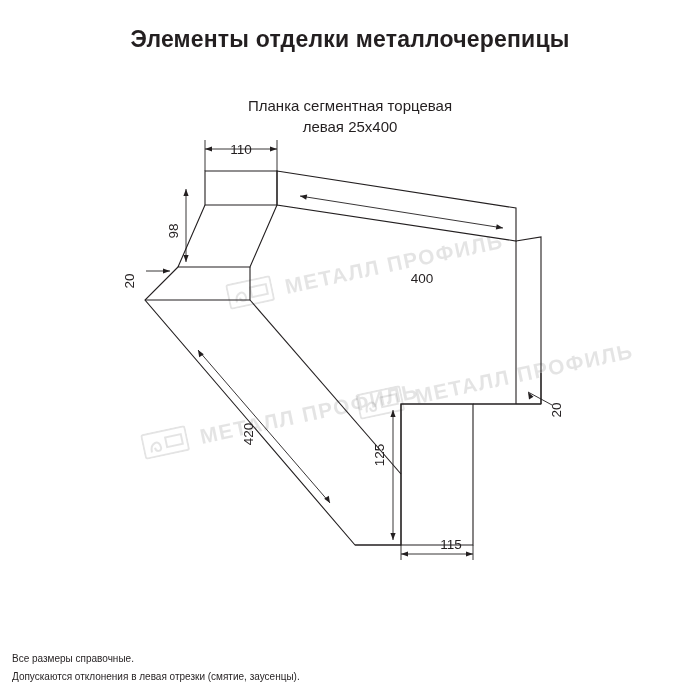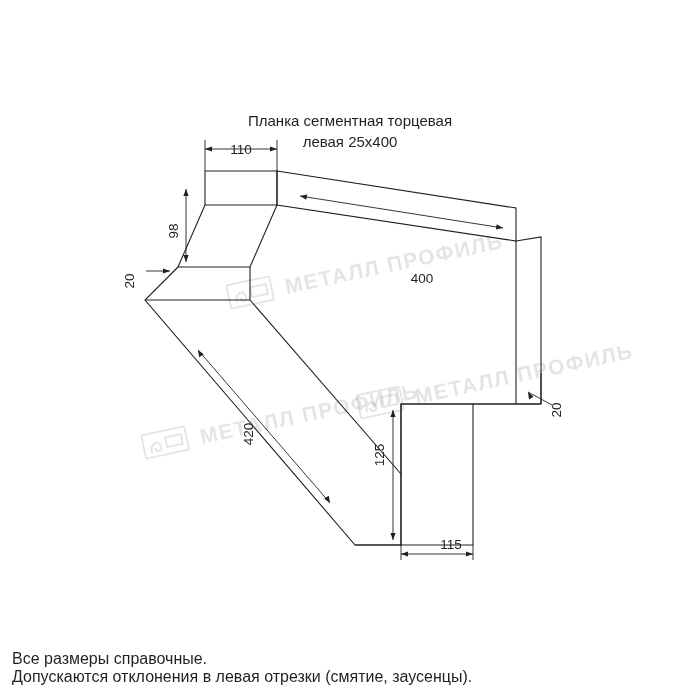--- a/index.html
+++ b/index.html
@@ -26,40 +26,40 @@
     left: 0;
     width: 700px;
     text-align: center;
     font-size: 23px;
     font-weight: bold;
     letter-spacing: 0.2px;
     color: #231f20;
   }
   .subtitle {
     position: absolute;
-    top: 110px;
+    top: 95px;
     left: 0;
     width: 700px;
     text-align: center;
     font-size: 15px;
     line-height: 21px;
     color: #231f20;
   }
   .drawing {
     position: absolute;
     top: 0;
     left: 0;
     width: 700px;
     height: 700px;
   }
   .footnotes {
     position: absolute;
     left: 12px;
     bottom: 14px;
-    font-size: 16px;
+    font-size: 10px;
     line-height: 18px;
     color: #231f20;
   }
   .footnotes div {
     white-space: nowrap;
   }
   .wm {
     position: absolute;
     opacity: 0.13;
     pointer-events: none;
@@ -86,20 +86,21 @@
     font-size: 13.5px;
     fill: #231f20;
     font-family: "Liberation Sans", sans-serif;
   }
 </style>
 </head>
 <body>
 
 <div class="page">
 
+  <div class="title">Элементы отделки металлочерепицы</div>
 
   <div class="subtitle">
     <div>Планка сегментная торцевая</div>
     <div>левая 25х400</div>
   </div>
 
   <div class="wm wm1">
     <span class="wm-mark">
       <svg width="46" height="26" viewBox="0 0 46 26">
         <rect x="1" y="1" width="44" height="24" rx="2" fill="none" stroke="#3b3b3b" stroke-width="2"></rect>

